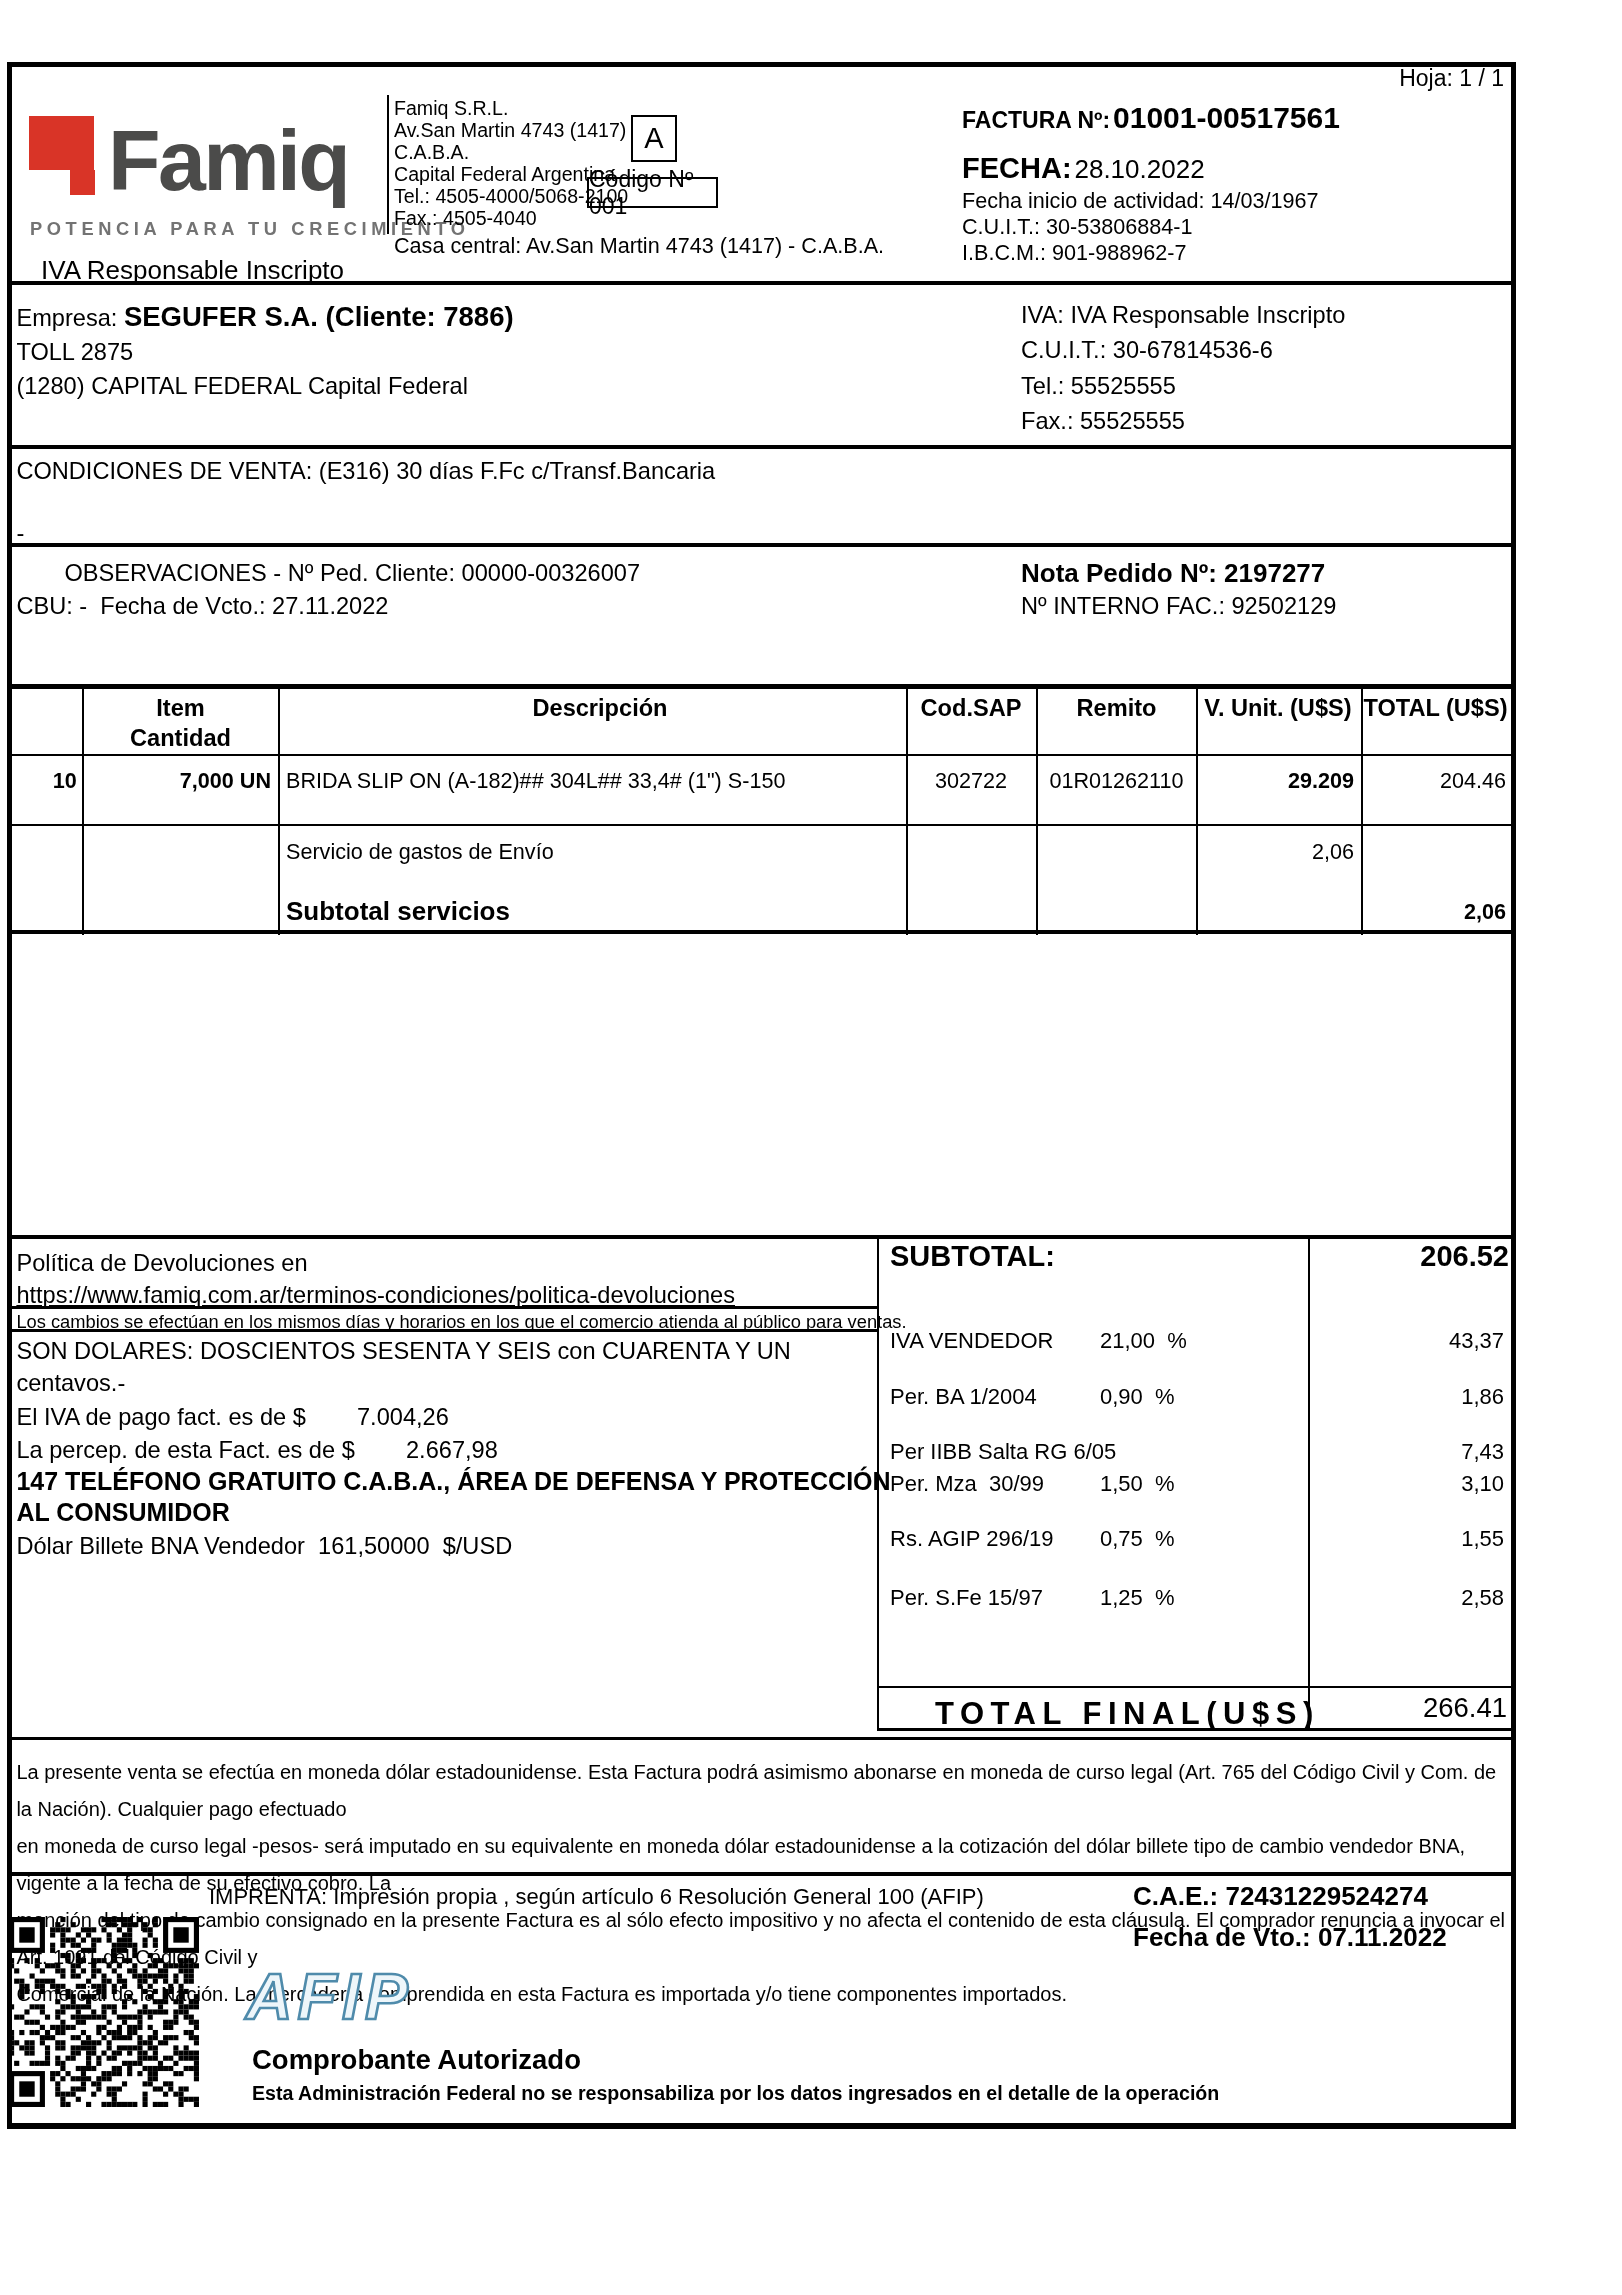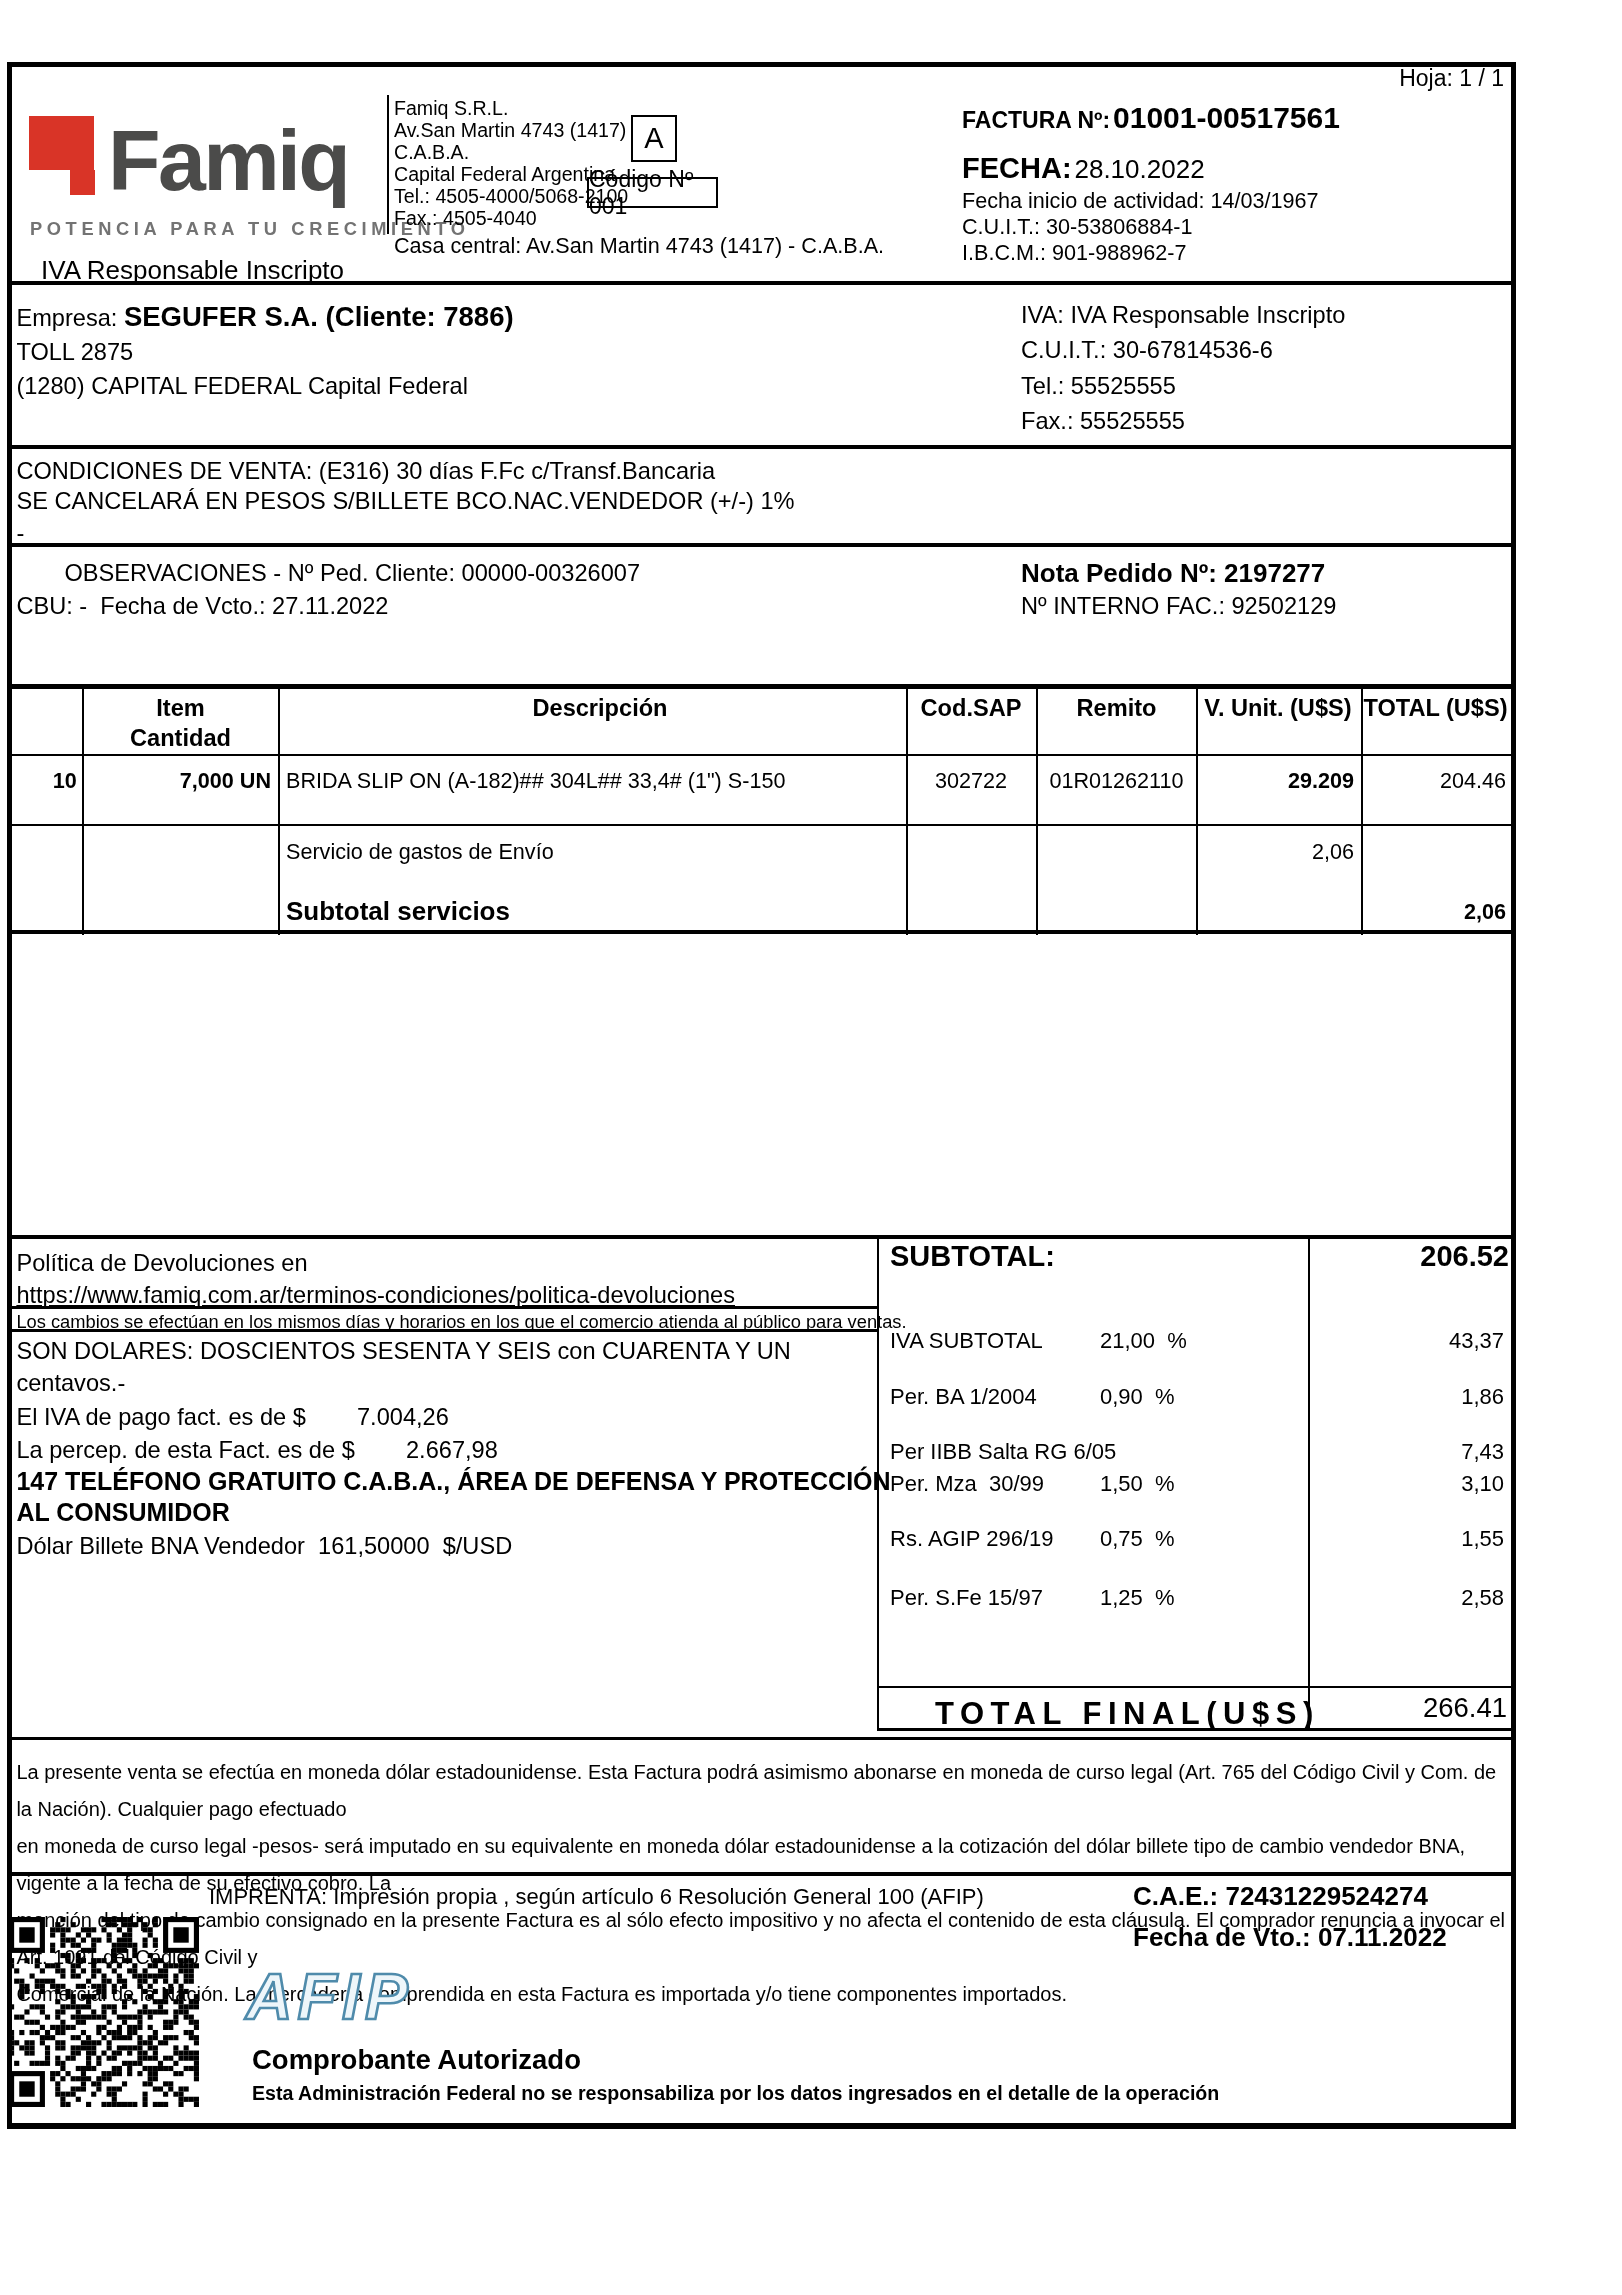--- a/index.html
+++ b/index.html
@@ -141,21 +141,20 @@
   <div class="client-left" style="top:373px; font-size:23.6px;">(1280) CAPITAL FEDERAL Capital Federal</div>
 
   <div class="client-right" style="top:302px;">IVA: IVA Responsable Inscripto</div>
   <div class="client-right" style="top:337px;">C.U.I.T.: 30-67814536-6</div>
   <div class="client-right" style="top:373px;">Tel.: 55525555</div>
   <div class="client-right" style="top:408px;">Fax.: 55525555</div>
 
   <div class="hr hr-mid" style="top:445px;"></div>
 
   <div class="cond" style="top:458px;">CONDICIONES DE VENTA: (E316) 30 días F.Fc c/Transf.Bancaria</div>
-  <div class="cond" style="top:488px;">SE CANCELARÁ EN PESOS S/BILLETE BCO.NAC.VENDEDOR (+/-) 1%</div>
   <div class="cond" style="top:520px;">-</div>
 
   <div class="hr hr-mid" style="top:543px;"></div>
 
   <div class="obs" style="top:560px;margin-left:48px;">OBSERVACIONES - Nº Ped. Cliente: 00000-00326007</div>
   <div class="obs pre" style="top:593px;">CBU: -  Fecha de Vcto.: 27.11.2022</div>
   <div class="client-right b" style="top:558px; font-size:26px;">Nota Pedido Nº: 2197277</div>
   <div class="client-right" style="top:593px;">Nº INTERNO FAC.: 92502129</div>
 
   <div class="hr" style="top:684px; height:5.2px;"></div>
@@ -217,21 +216,21 @@
 
   <div class="vr" style="left:877px; top:1238px; height:493px;"></div>
   <div class="vr" style="left:1308px; top:1238px; height:493px;"></div>
   <div class="hr hr-thin" style="left:877px; width:638px; top:1686px;"></div>
   <div class="hr" style="left:877px; width:638px; top:1728px; height:2.6px;"></div>
 
   <div class="subtotal-label">SUBTOTAL:</div>
   <div class="subtotal-val">206.52</div>
 
   <div>
-    <span class="tot-label pre" style="top:1328px;">IVA SUBTOTAL</span>
+    <span class="tot-label pre" style="top:1328px;">IVA VENDEDOR</span>
     <span class="tot-rate pre" style="top:1328px;">21,00  %</span>
     <span class="tot-val" style="top:1328px;">43,37</span>
   </div>
   <div>
     <span class="tot-label pre" style="top:1384px;">Per. BA 1/2004</span>
     <span class="tot-rate pre" style="top:1384px;">0,90  %</span>
     <span class="tot-val" style="top:1384px;">1,86</span>
   </div>
   <div>
     <span class="tot-label pre" style="top:1439px;">Per IIBB Salta RG 6/05</span>

